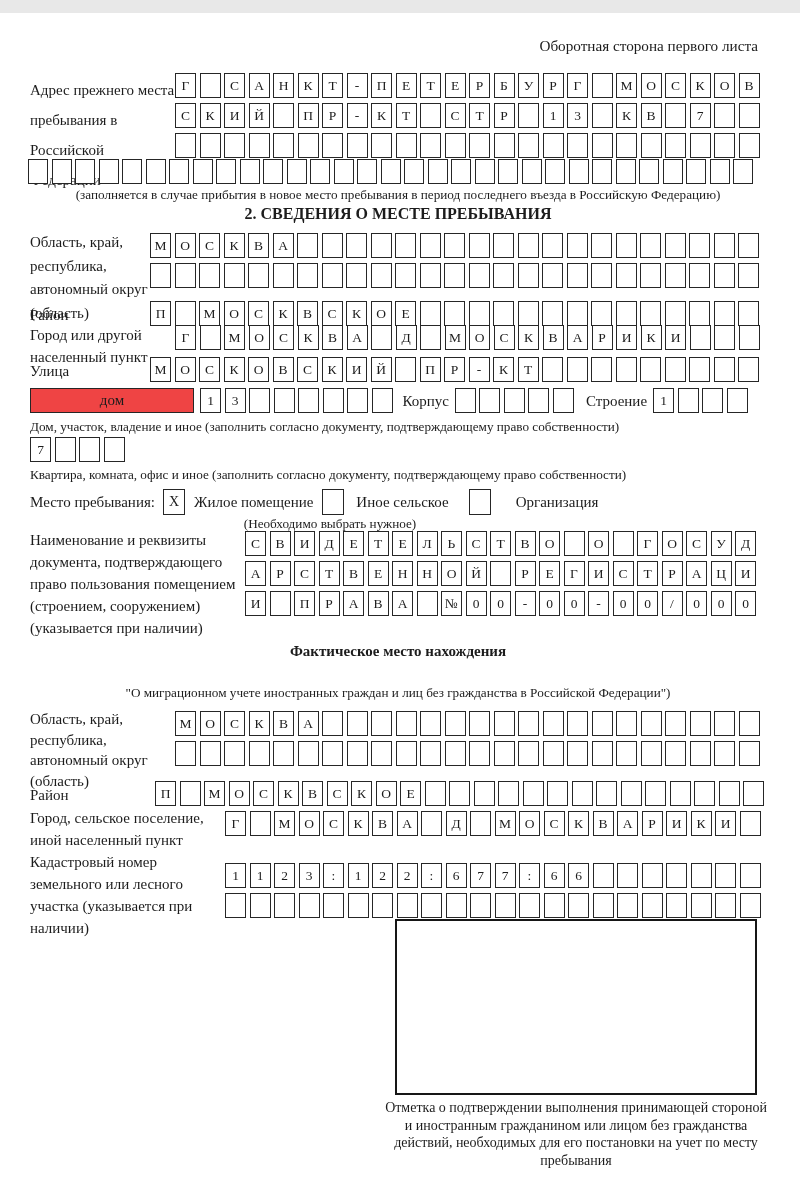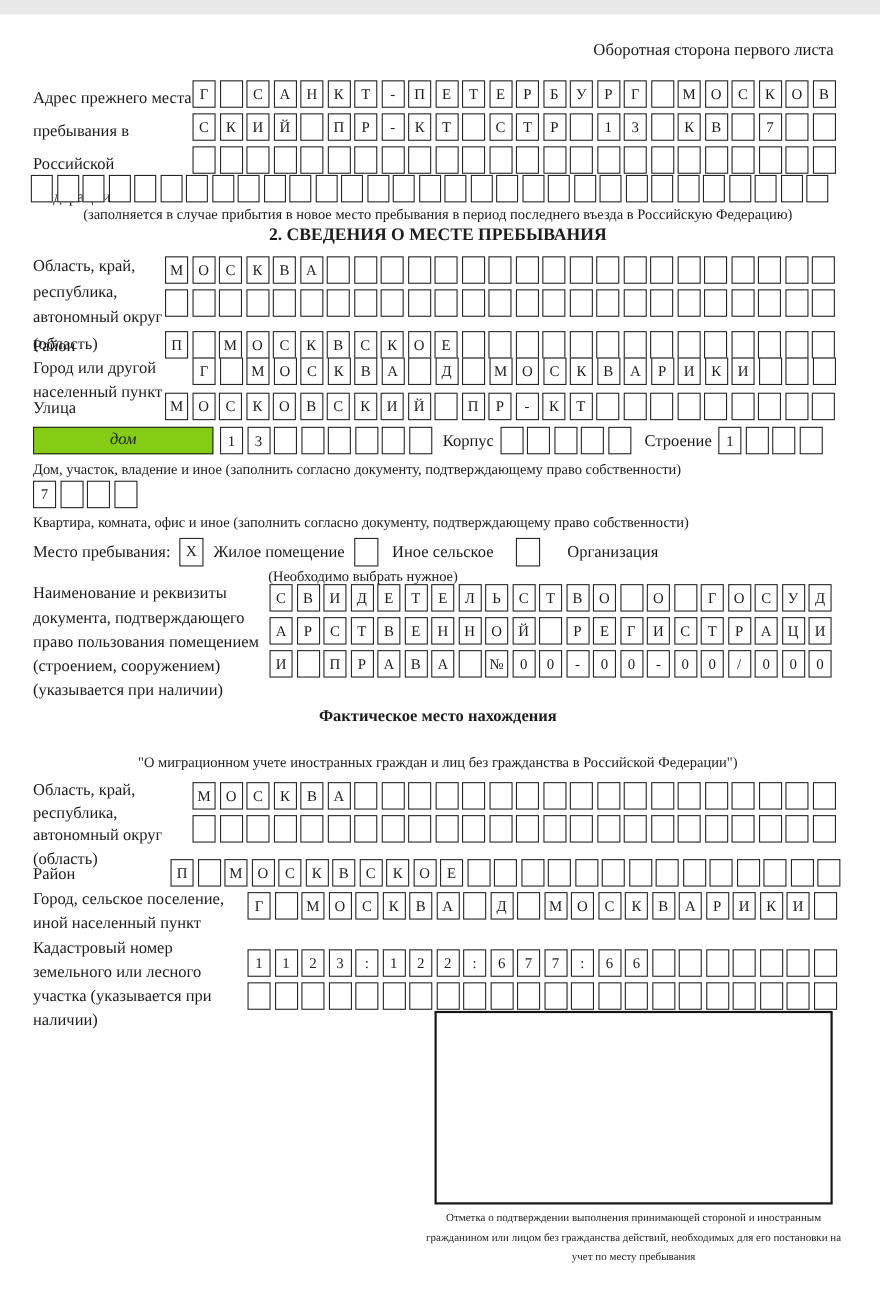--- a/index.html
+++ b/index.html
@@ -19,21 +19,21 @@
     flex:0 0 auto;box-sizing:content-box;
     width:19px;height:23px;border:1.5px solid #262626;
     display:flex;align-items:center;justify-content:center;
     font-size:13.5px;font-family:"Liberation Serif","DejaVu Serif",serif;
     background:#fff;
   }
   .dense .cell{width:18px;}
   .bigbox{
     box-sizing:content-box;height:23px;border:1.5px solid #262626;
     display:flex;align-items:center;justify-content:center;
-    font-size:15px;background:#84cc16;font-style:italic;
+    font-size:15px;background:#ef4444;
   }
   .inlinerow{display:flex;align-items:center;}
   .checkbox{
     box-sizing:content-box;width:20px;height:24px;border:1.5px solid #262626;
     display:flex;align-items:center;justify-content:center;font-size:14px;background:#fff;
   }
   .stamp{border:2px solid #161616;background:#fff;}
 </style>
 </head>
 <body>
@@ -578,15 +578,15 @@
       <span class="cell"></span>
       <span class="cell"></span>
       <span class="cell"></span>
       <span class="cell"></span>
       <span class="cell"></span>
       <span class="cell"></span>
       <span class="cell"></span>
     </div>
 
   <div class="abs stamp" style="left:395px;top:906px;width:358px;height:172px;"></div>
-  <div class="abs" style="left:385px;top:1086px;width:382px;text-align:center;font-size:10px;line-height:17.5px;">Отметка о подтверждении выполнения принимающей стороной и иностранным гражданином или лицом без гражданства действий, необходимых для его постановки на учет по месту пребывания</div>
+  <div class="abs" style="left:385px;top:1086px;width:382px;text-align:center;font-size:14px;line-height:17.5px;">Отметка о подтверждении выполнения принимающей стороной и иностранным гражданином или лицом без гражданства действий, необходимых для его постановки на учет по месту пребывания</div>
 
 </div>
 
 </body></html>

